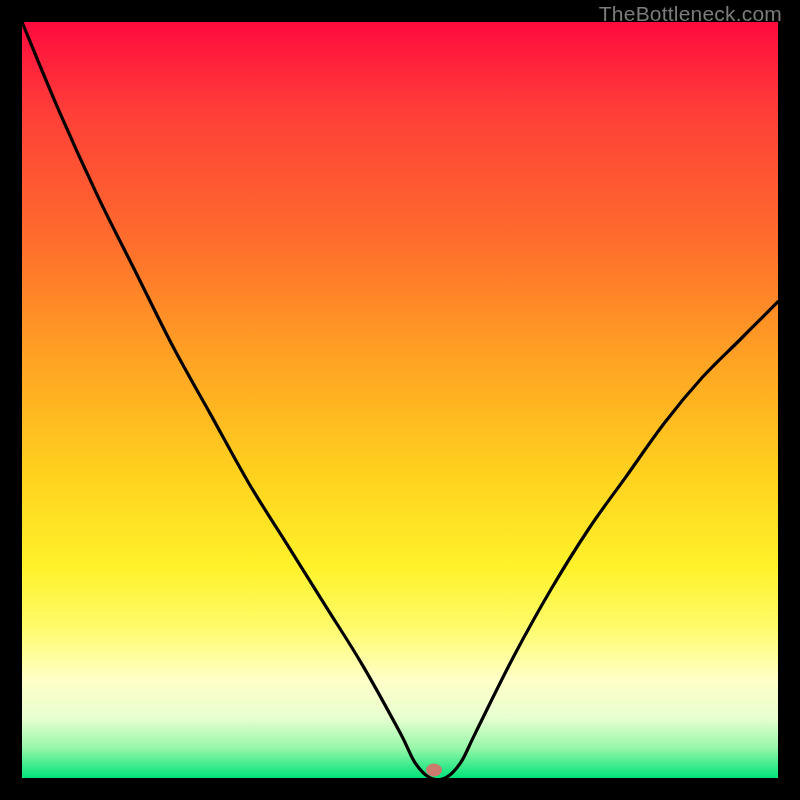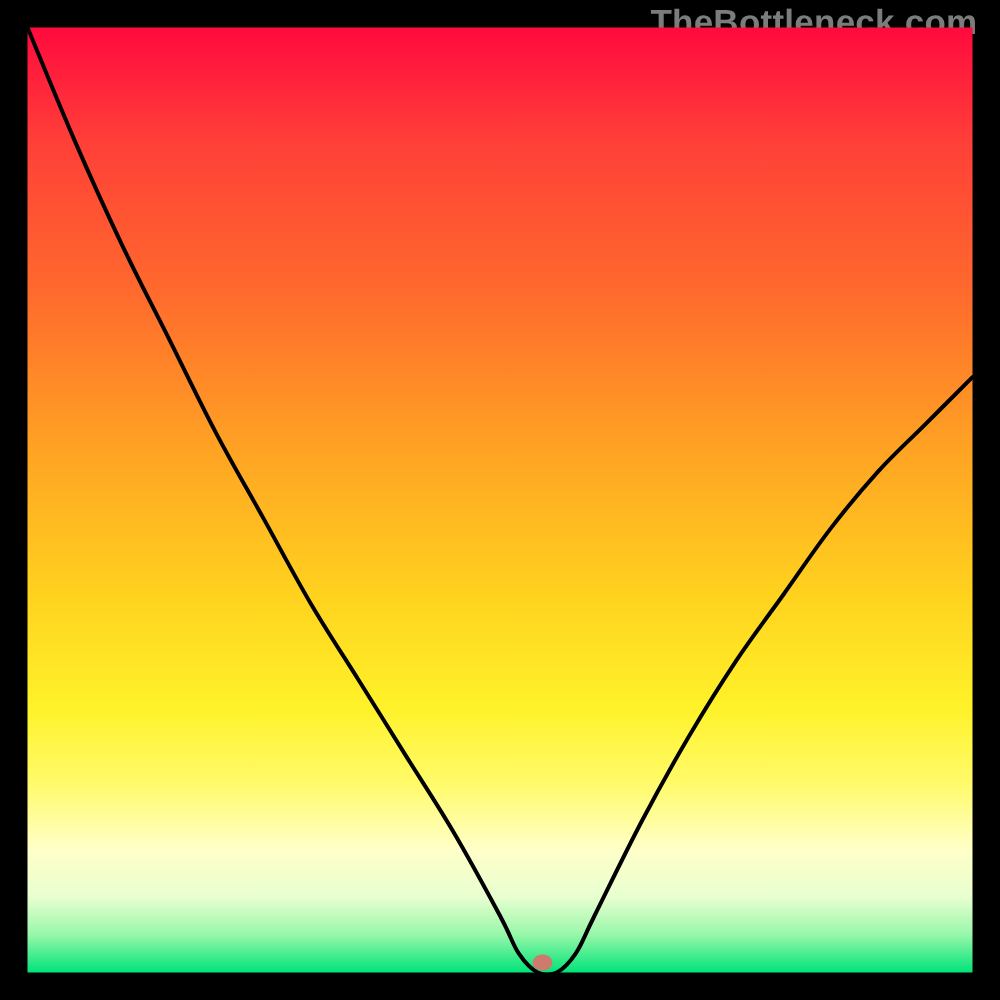--- a/index.html
+++ b/index.html
@@ -37,22 +37,22 @@
       #e8ffd0 92%,
       #97f7a9 96%,
       #00e37a 100%
     );
   }
   .attribution {
     position: absolute;
     top: 2px;
     right: 18px;
     color: #7c7c7c;
-    font-size: 28px;
-    font-weight: 700;
+    font-size: 21px;
+    font-weight: 400;
     letter-spacing: 0.2px;
     text-align: center;
   }
   .curve-svg {
     position: absolute;
     left: 0;
     top: 0;
     width: 756px;
     height: 756px;
     overflow: visible;

